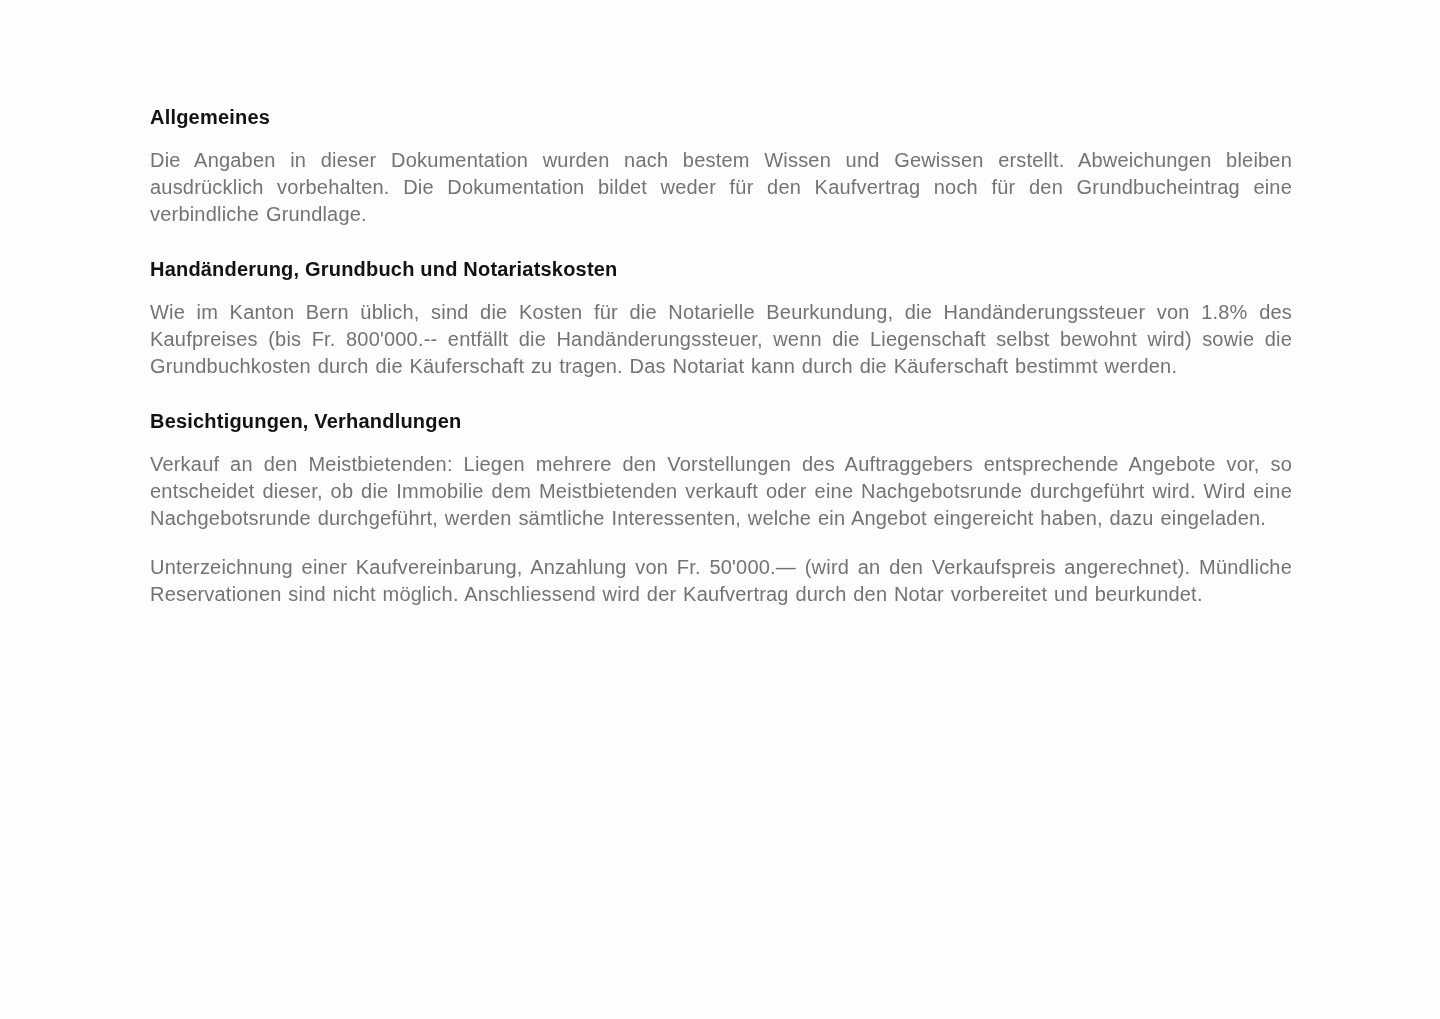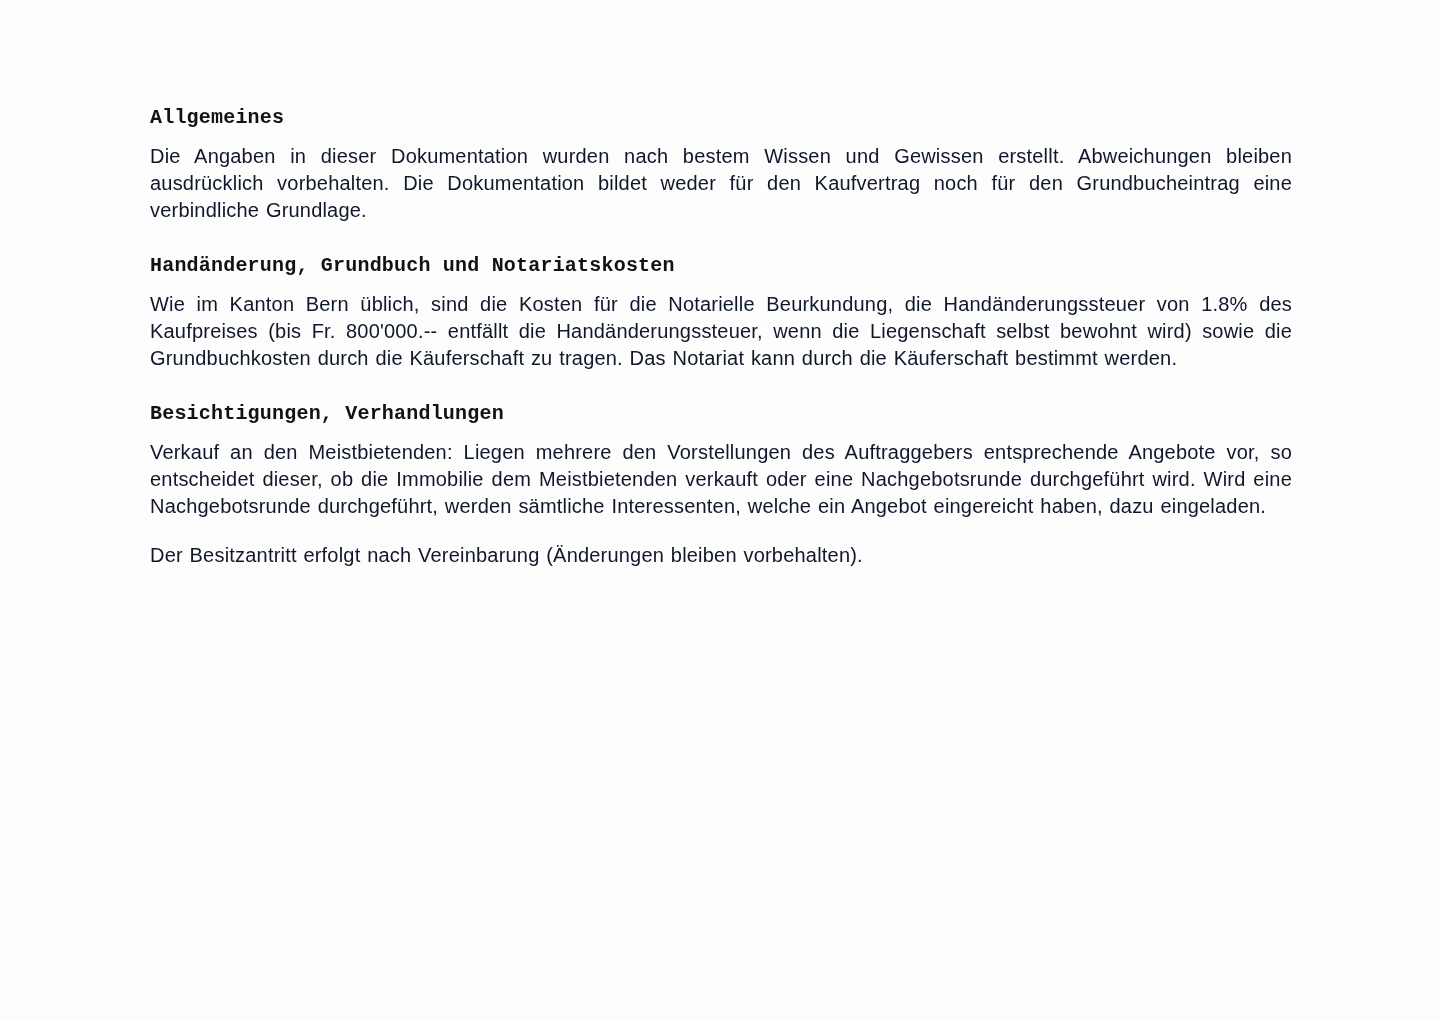--- a/index.html
+++ b/index.html
@@ -25,39 +25,38 @@
     font-size: 20px;
     line-height: 27px;
     letter-spacing: 0.2px;
   }
   .doc-heading {
     font-size: 20px;
     line-height: 27px;
     font-weight: bold;
     color: #121212;
     margin: 28px 0 12px 0;
-    font-family: Liberation Mono, monospace;
   }
   .doc-heading:first-child {
     margin-top: 0;
   }
   .doc-paragraph {
-    margin: 4px 0 22px 0;
+    margin: 16px 0 22px 0;
     text-align: justify;
     text-justify: inter-word;
     word-spacing: 1px;
-    color: #0f172a;
+    color: #737373;
   }
 </style>
 </head>
 <body>
 
 <div class="page">
   <main class="content">
       <h2 class="doc-heading">Allgemeines</h2>
       <p class="doc-paragraph">Die Angaben in dieser Dokumentation wurden nach bestem Wissen und Gewissen erstellt. Abweichungen bleiben ausdrücklich vorbehalten. Die Dokumentation bildet weder für den Kaufvertrag noch für den Grundbucheintrag eine verbindliche Grundlage.</p>
       <h2 class="doc-heading">Handänderung, Grundbuch und Notariatskosten</h2>
       <p class="doc-paragraph">Wie im Kanton Bern üblich, sind die Kosten für die Notarielle Beurkundung, die Handänderungssteuer von 1.8% des Kaufpreises (bis Fr. 800'000.-- entfällt die Handänderungssteuer, wenn die Liegenschaft selbst bewohnt wird) sowie die Grundbuchkosten durch die Käuferschaft zu tragen. Das Notariat kann durch die Käuferschaft bestimmt werden.</p>
       <h2 class="doc-heading">Besichtigungen, Verhandlungen</h2>
       <p class="doc-paragraph">Verkauf an den Meistbietenden: Liegen mehrere den Vorstellungen des Auftraggebers entsprechende Angebote vor, so entscheidet dieser, ob die Immobilie dem Meistbietenden verkauft oder eine Nachgebotsrunde durchgeführt wird. Wird eine Nachgebotsrunde durchgeführt, werden sämtliche Interessenten, welche ein Angebot eingereicht haben, dazu eingeladen.</p>
-      <p class="doc-paragraph">Der Besitzantritt erfolgt nach Vereinbarung (Änderungen bleiben vorbehalten).</p>
+      <p class="doc-paragraph">Unterzeichnung einer Kaufvereinbarung, Anzahlung von Fr. 50'000.— (wird an den Verkaufspreis angerechnet). Mündliche Reservationen sind nicht möglich. Anschliessend wird der Kaufvertrag durch den Notar vorbereitet und beurkundet.</p>
     </main>
 </div>
 
 </body></html>

